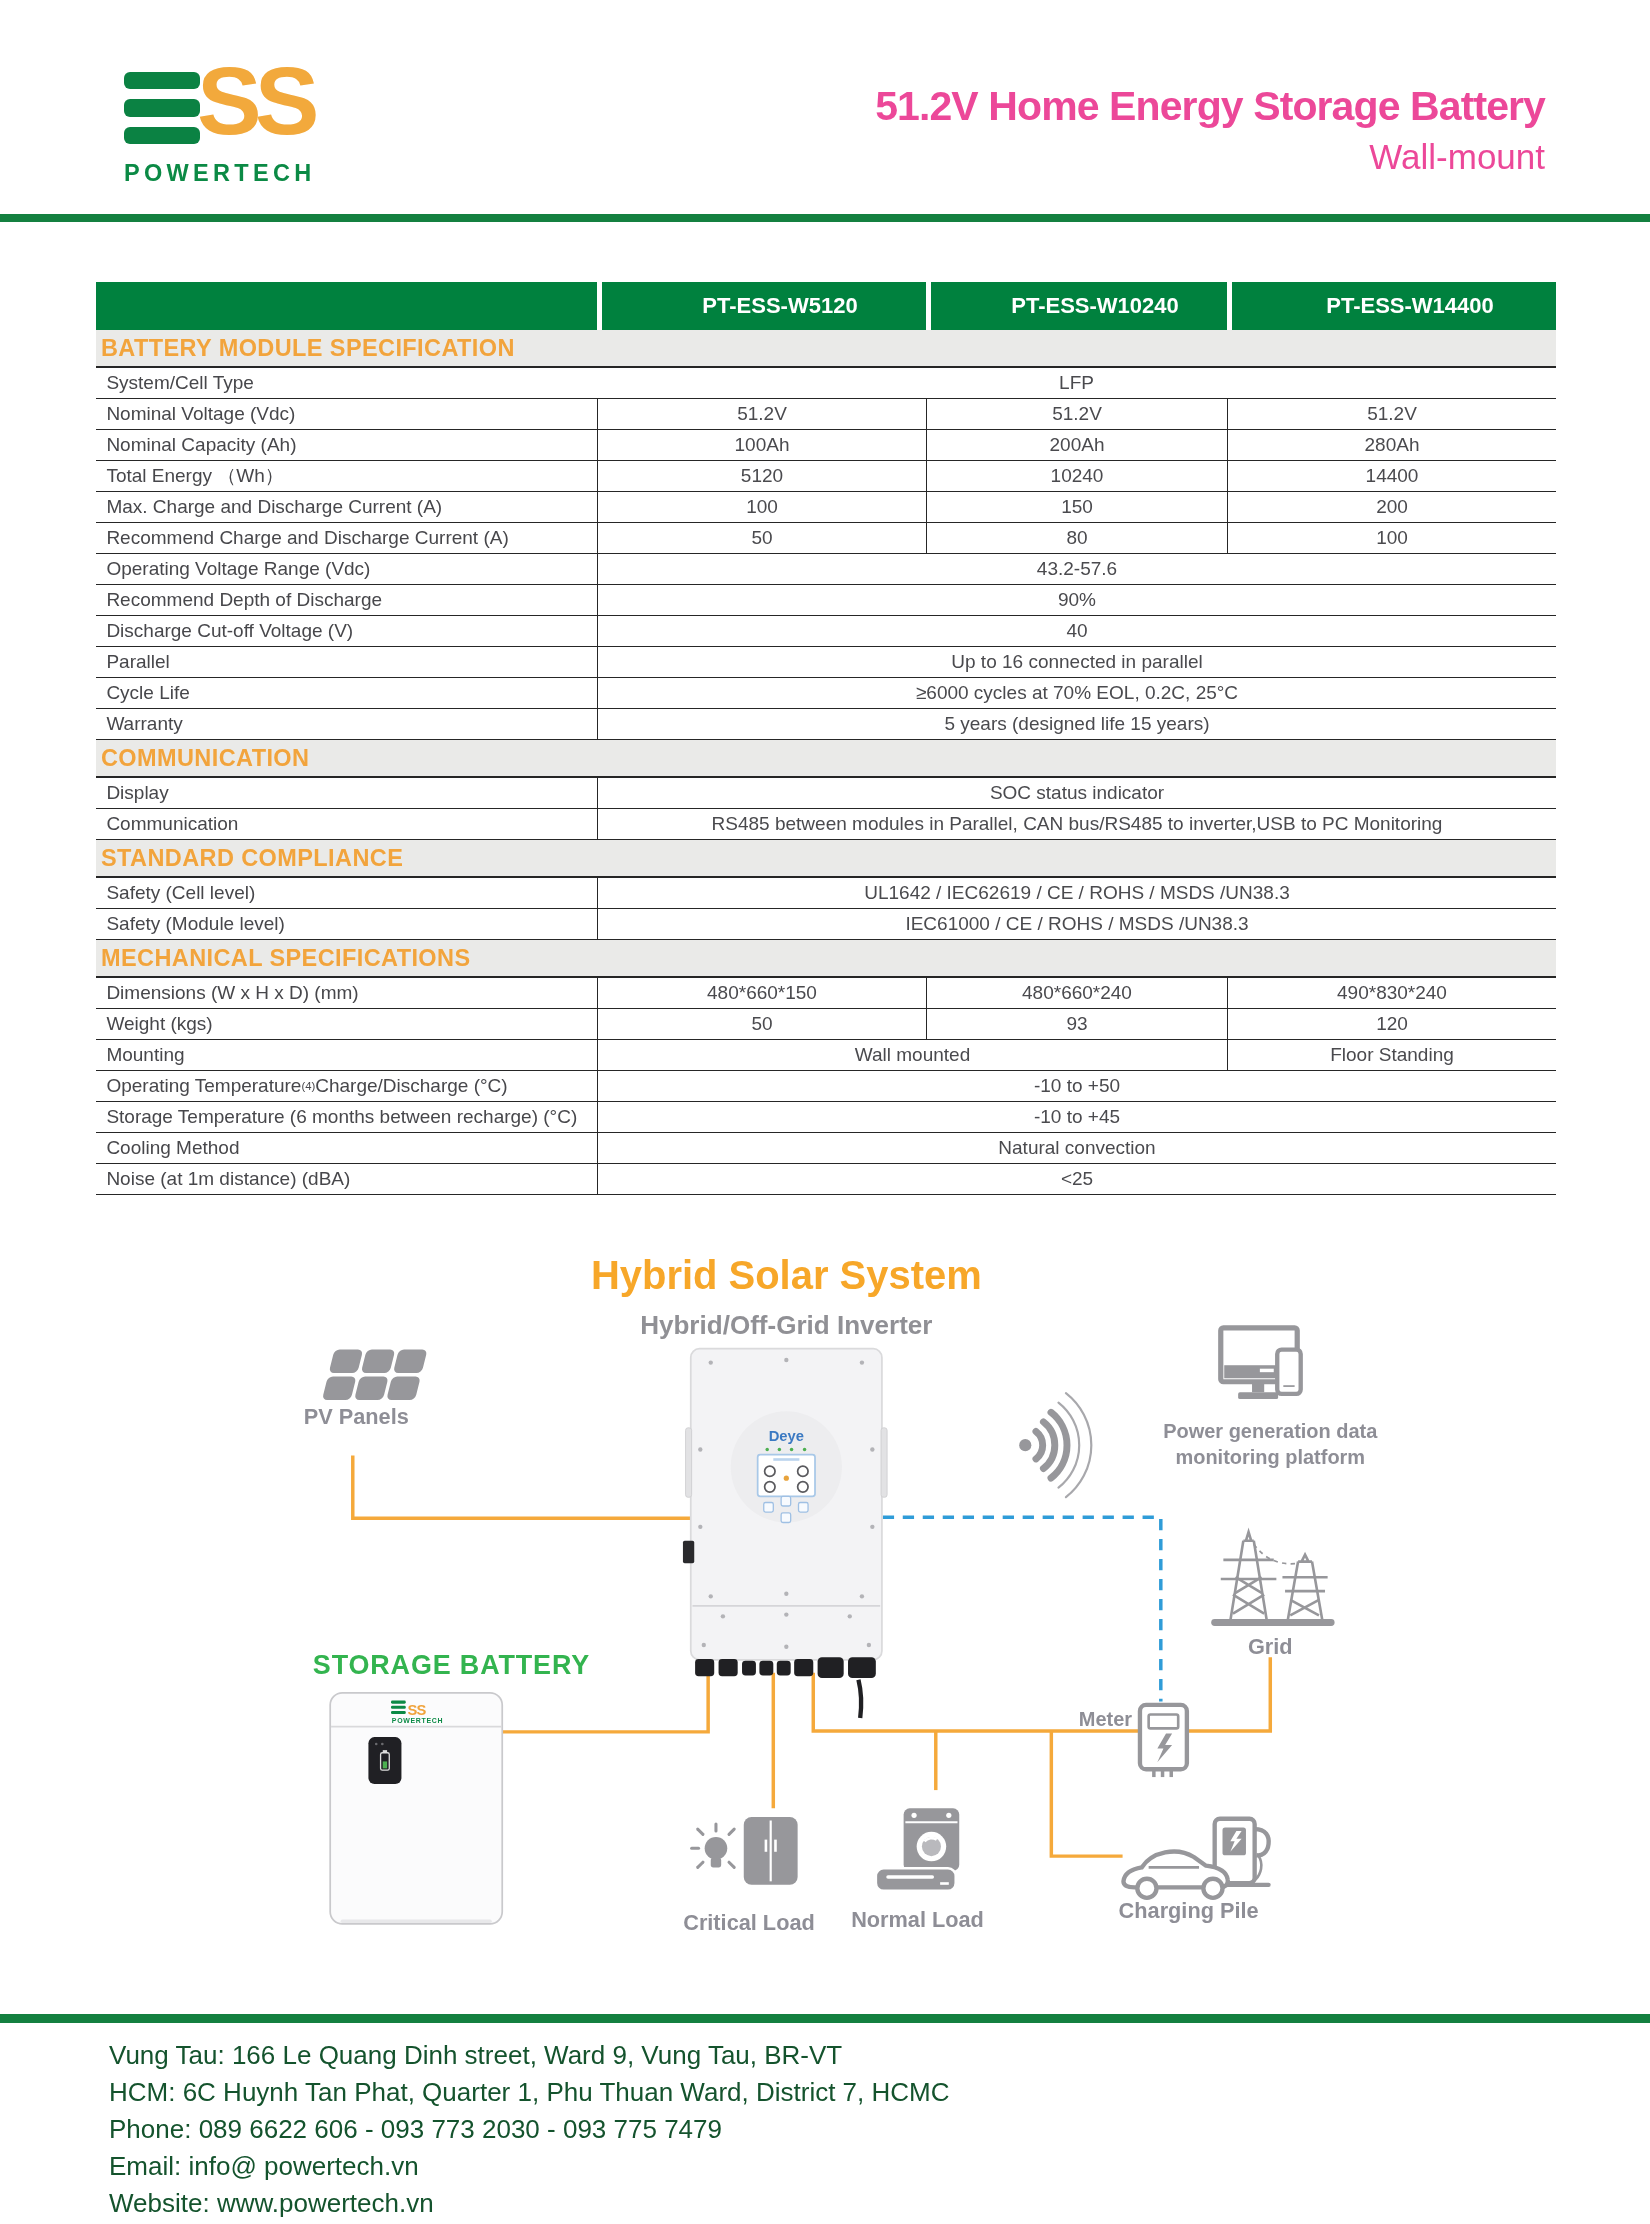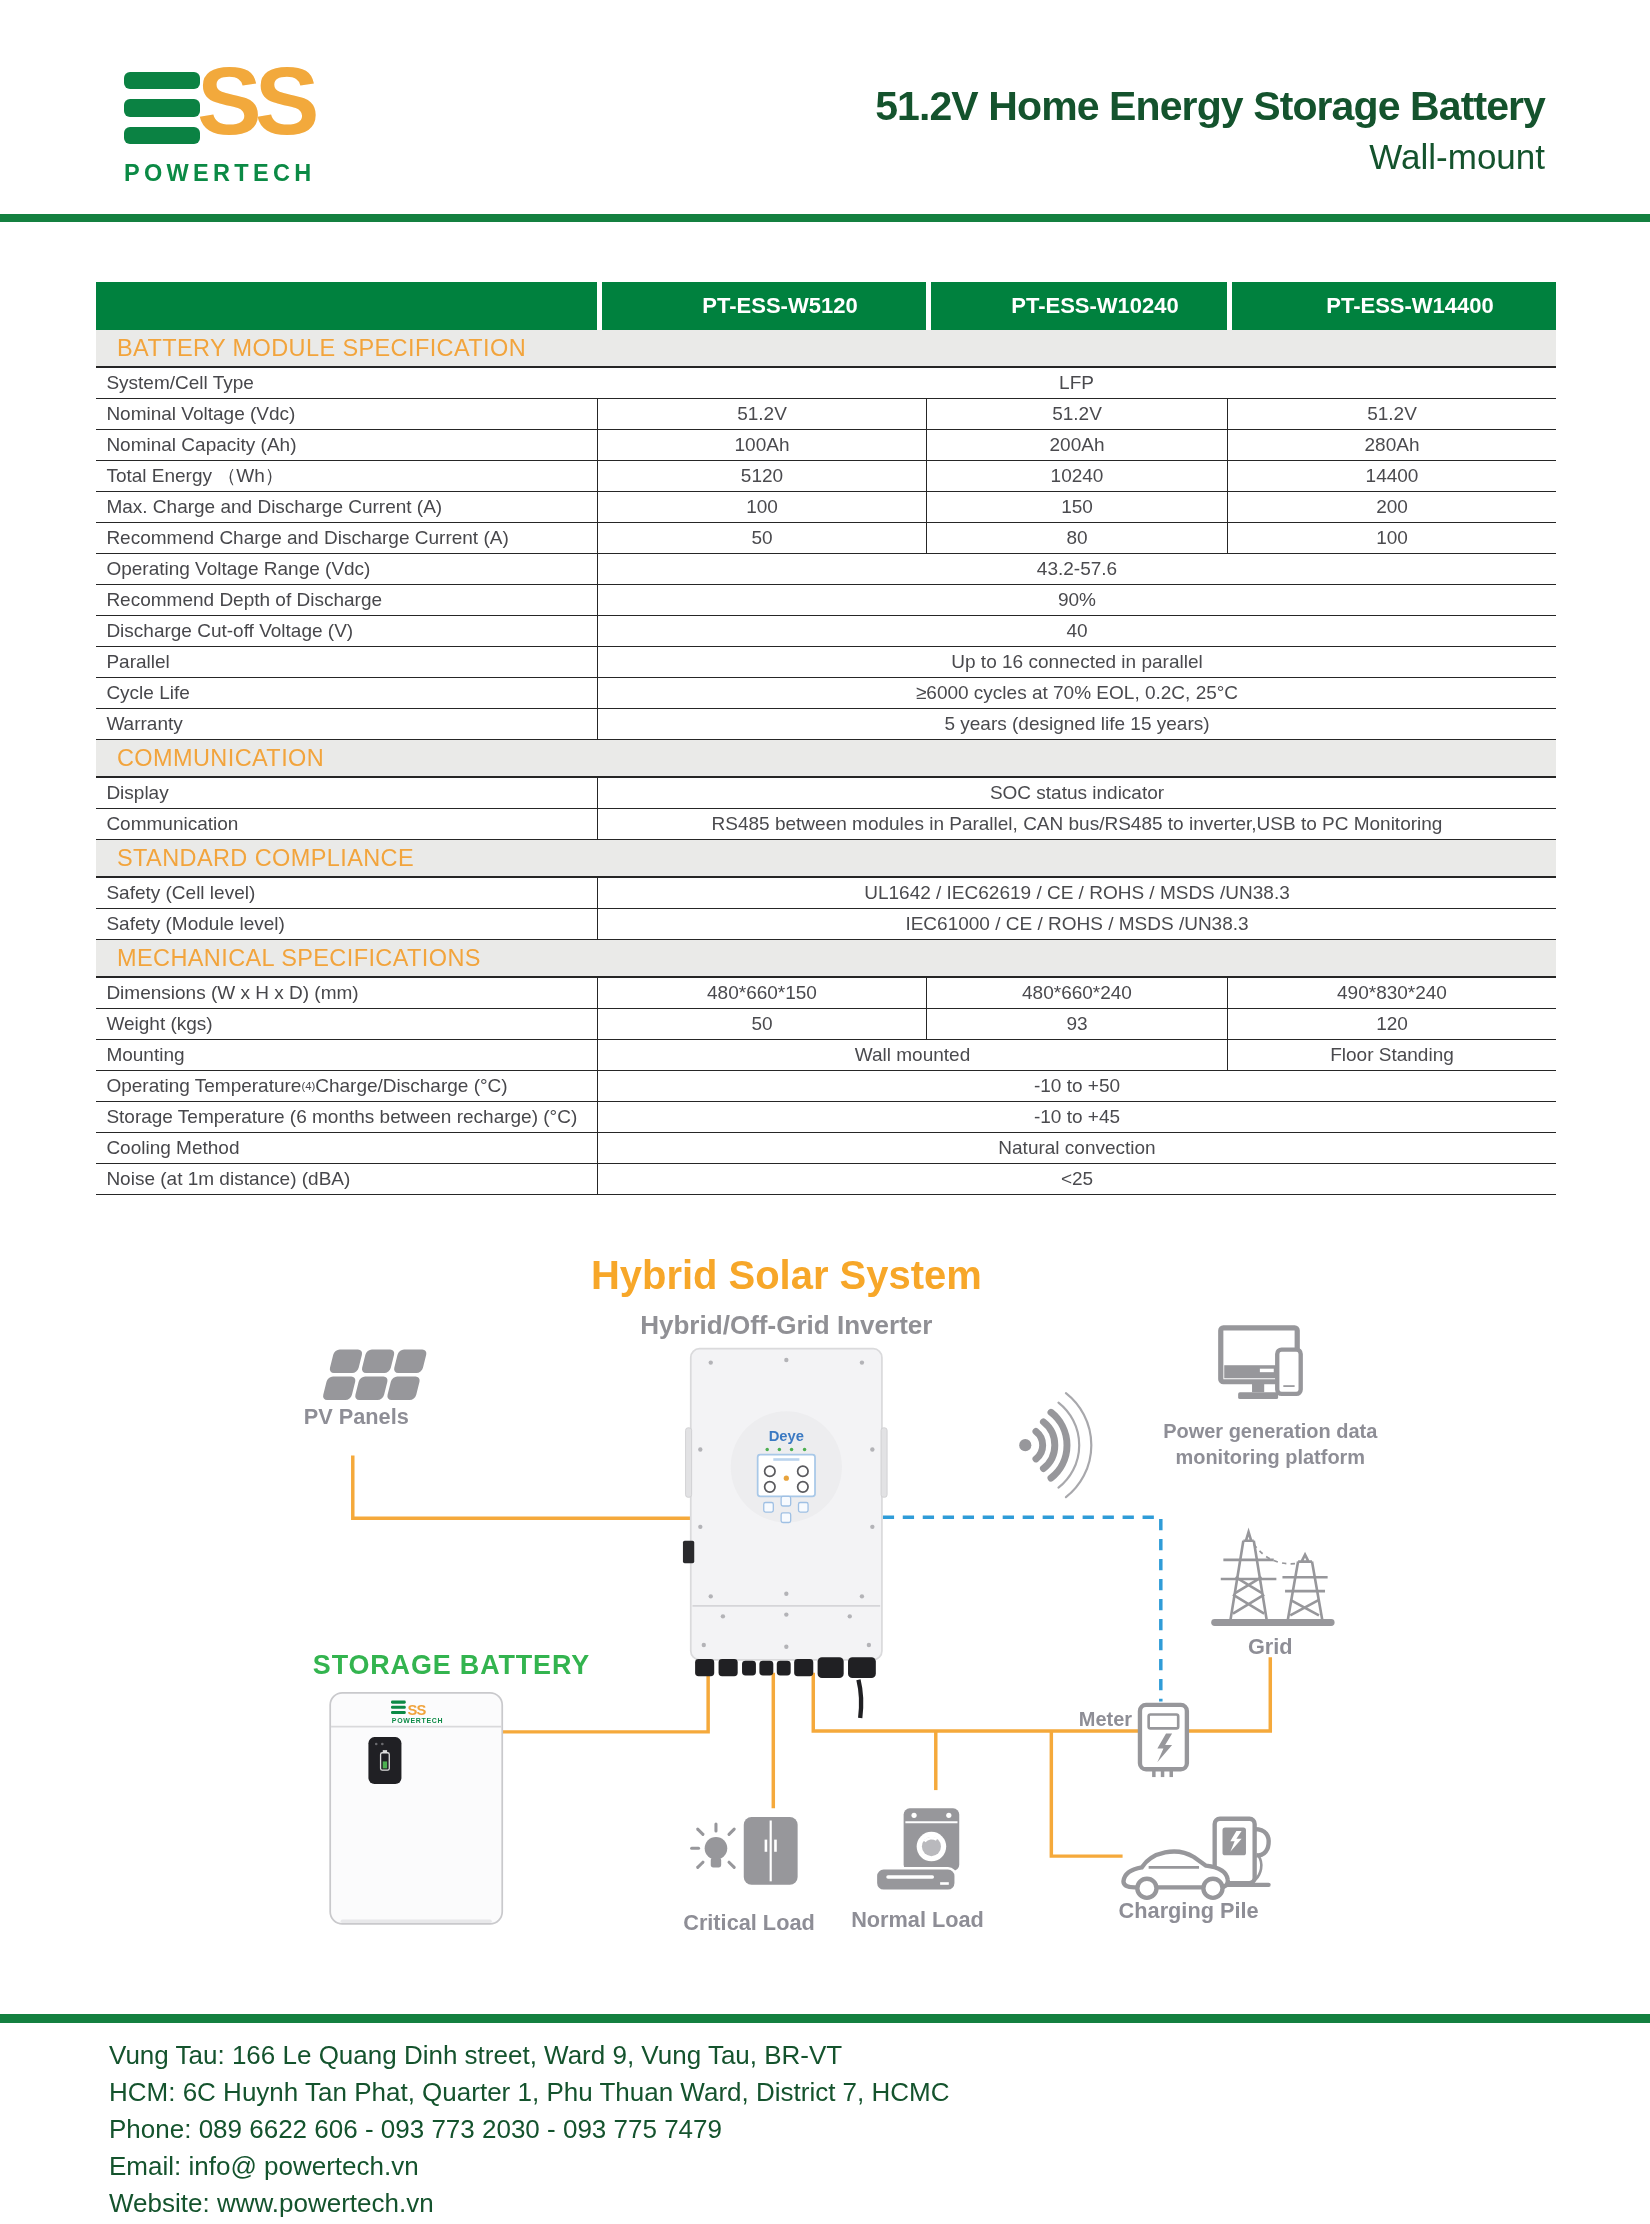--- a/index.html
+++ b/index.html
@@ -5,37 +5,37 @@
   html,body{margin:0;padding:0;background:#fff;}
   body{width:1650px;height:2225px;position:relative;font-family:"Liberation Sans",sans-serif;overflow:hidden;}
   *{box-sizing:content-box;}
   
   .hdr-logo{position:absolute;left:124px;top:68px;}
   .logo-mark{position:relative;height:80px;width:174px;}
   .logo-bars{position:absolute;left:0;top:3.5px;}
   .logo-bar{width:76px;height:17.4px;border-radius:6px;background:#0B8243;margin-bottom:10.4px;}
   .logo-ss{position:absolute;left:73px;top:-15.6px;font-size:97px;font-weight:bold;color:#F2A93C;letter-spacing:-7px;line-height:1;}
   .logo-sub{margin-top:12px;font-size:23.5px;font-weight:bold;color:#0B8A45;letter-spacing:4.3px;}
-  .hdr-title{position:absolute;right:105px;top:83px;text-align:right;color:#14532d;}
+  .hdr-title{position:absolute;right:105px;top:83px;text-align:right;color:#ec4899;}
   .hdr-title .t1{font-size:41px;font-weight:bold;letter-spacing:-0.9px;}
   .hdr-title .t2{font-size:35px;font-weight:400;margin-top:7px;}
   .rule{position:absolute;left:0;width:1650px;background:#148040;}
   .rule.top{top:214px;height:7.8px;}
   .rule.bottom{top:2014px;height:8.7px;}
   
   .spec{position:absolute;left:96px;top:282px;width:1460px;}
   .thead{display:flex;height:48px;}
   .th{background:#00813E;color:#fff;display:flex;align-items:center;justify-content:center;font-size:22px;font-weight:bold;box-sizing:border-box;padding-left:32px;}
   .th0{width:501px;}
   .thA{width:329px;border-left:5.2px solid #fff;}
   .thB{width:301px;border-left:5.2px solid #fff;}
   .thC{width:329px;border-left:5.2px solid #fff;}
   .trow{display:flex;height:30px;border-bottom:1.7px solid #262626;background:#fff;}
   .trow.section{height:36px;border-bottom:2.6px solid #262626;background:#EAEAE8;align-items:center;}
-  .sec-label{font-size:23.5px;font-weight:normal;color:#F2A43C;padding-left:21px;letter-spacing:0.4px;}
+  .sec-label{font-size:23.5px;font-weight:bold;color:#F2A43C;padding-left:5px;letter-spacing:0.4px;}
   .c{display:flex;align-items:center;font-size:19px;color:#4A4A4E;box-sizing:border-box;}
   .lbl{width:501px;justify-content:flex-start;padding-left:10.4px;color:#47474B;}
   .v1{width:329px;justify-content:center;}
   .v2{width:301px;justify-content:center;}
   .v3{width:329px;justify-content:center;}
   .v12{width:630px;justify-content:center;}
   .vspan{width:959px;justify-content:center;}
   .bl{border-left:1.7px solid #262626;}
   .lbl sup{font-size:11.3px;line-height:0;}
   

